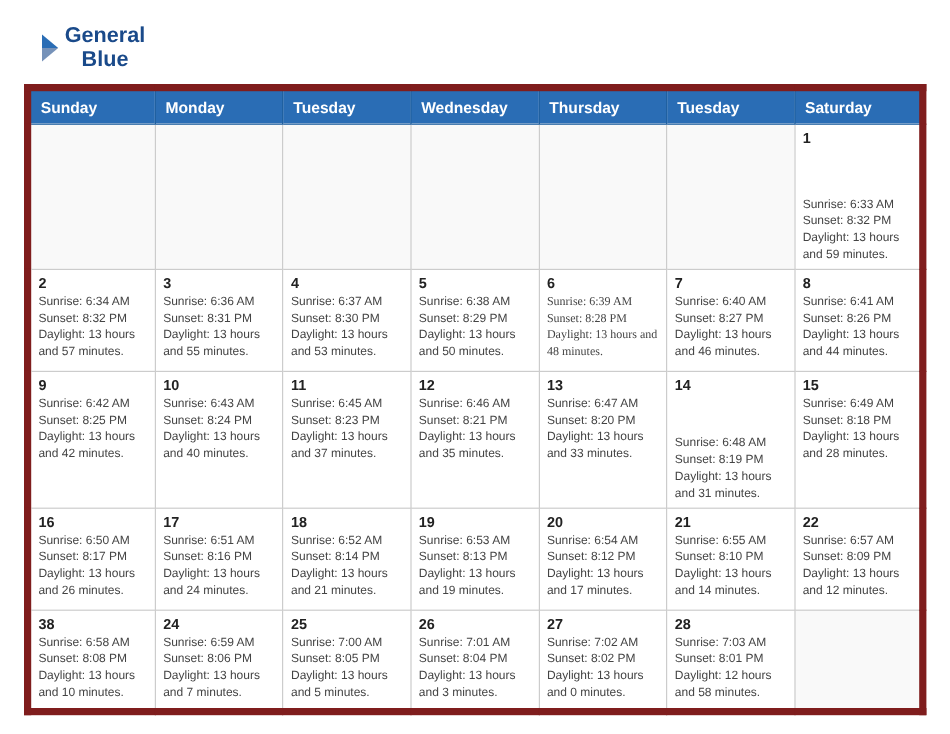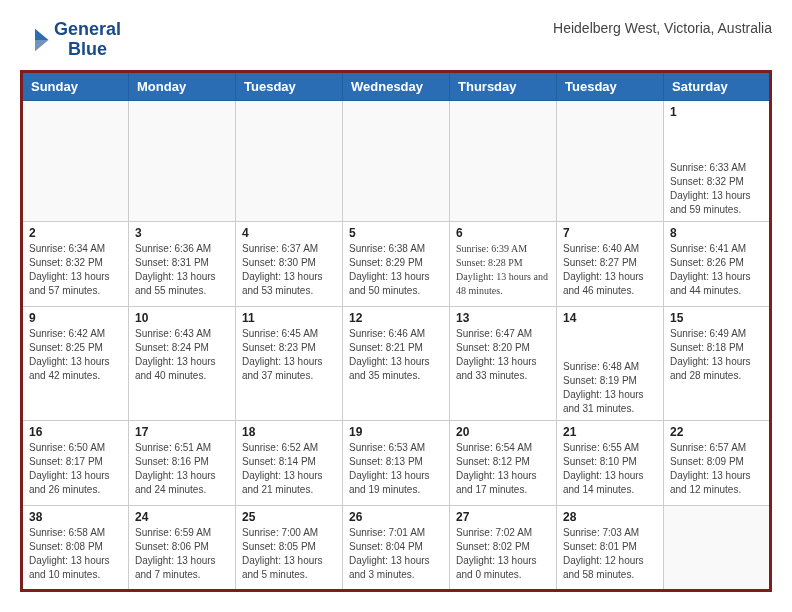--- a/index.html
+++ b/index.html
@@ -40,21 +40,21 @@
       font-weight: bold;
       color: #222;
     }
     .location {
       font-size: 14px;
       color: #444;
     }
     .calendar {
       width: 100%;
       border-collapse: collapse;
-      border: 3px solid #7f1d1d;
+      border: 6px solid #7f1d1d;
     }
     .calendar th {
       background-color: #2a6db5;
       color: #fff;
       font-size: 13px;
       font-weight: bold;
       padding: 6px 8px;
       border: 1px solid #2060a0;
       text-align: left;
     }
@@ -95,21 +95,20 @@
     <svg class="logo-icon" viewBox="0 0 40 40" xmlns="http://www.w3.org/2000/svg">
       <polygon points="20,5 38,20 20,20" fill="#2a6db5"></polygon>
       <polygon points="20,20 38,20 20,35" fill="#1a4a8a" opacity="0.6"></polygon>
     </svg>
     <div class="logo-text">
       <div>General</div>
       <div>Blue</div>
     </div>
   </div>
   <div class="title-block">
-    <div class="location">Heidelberg West, Victoria, Australia</div>
   </div>
 </div>
 
 <table class="calendar">
   <thead>
     <tr>
     <th>Sunday</th>
         <th>Monday</th>
         <th>Tuesday</th>
         <th>Wednesday</th>

